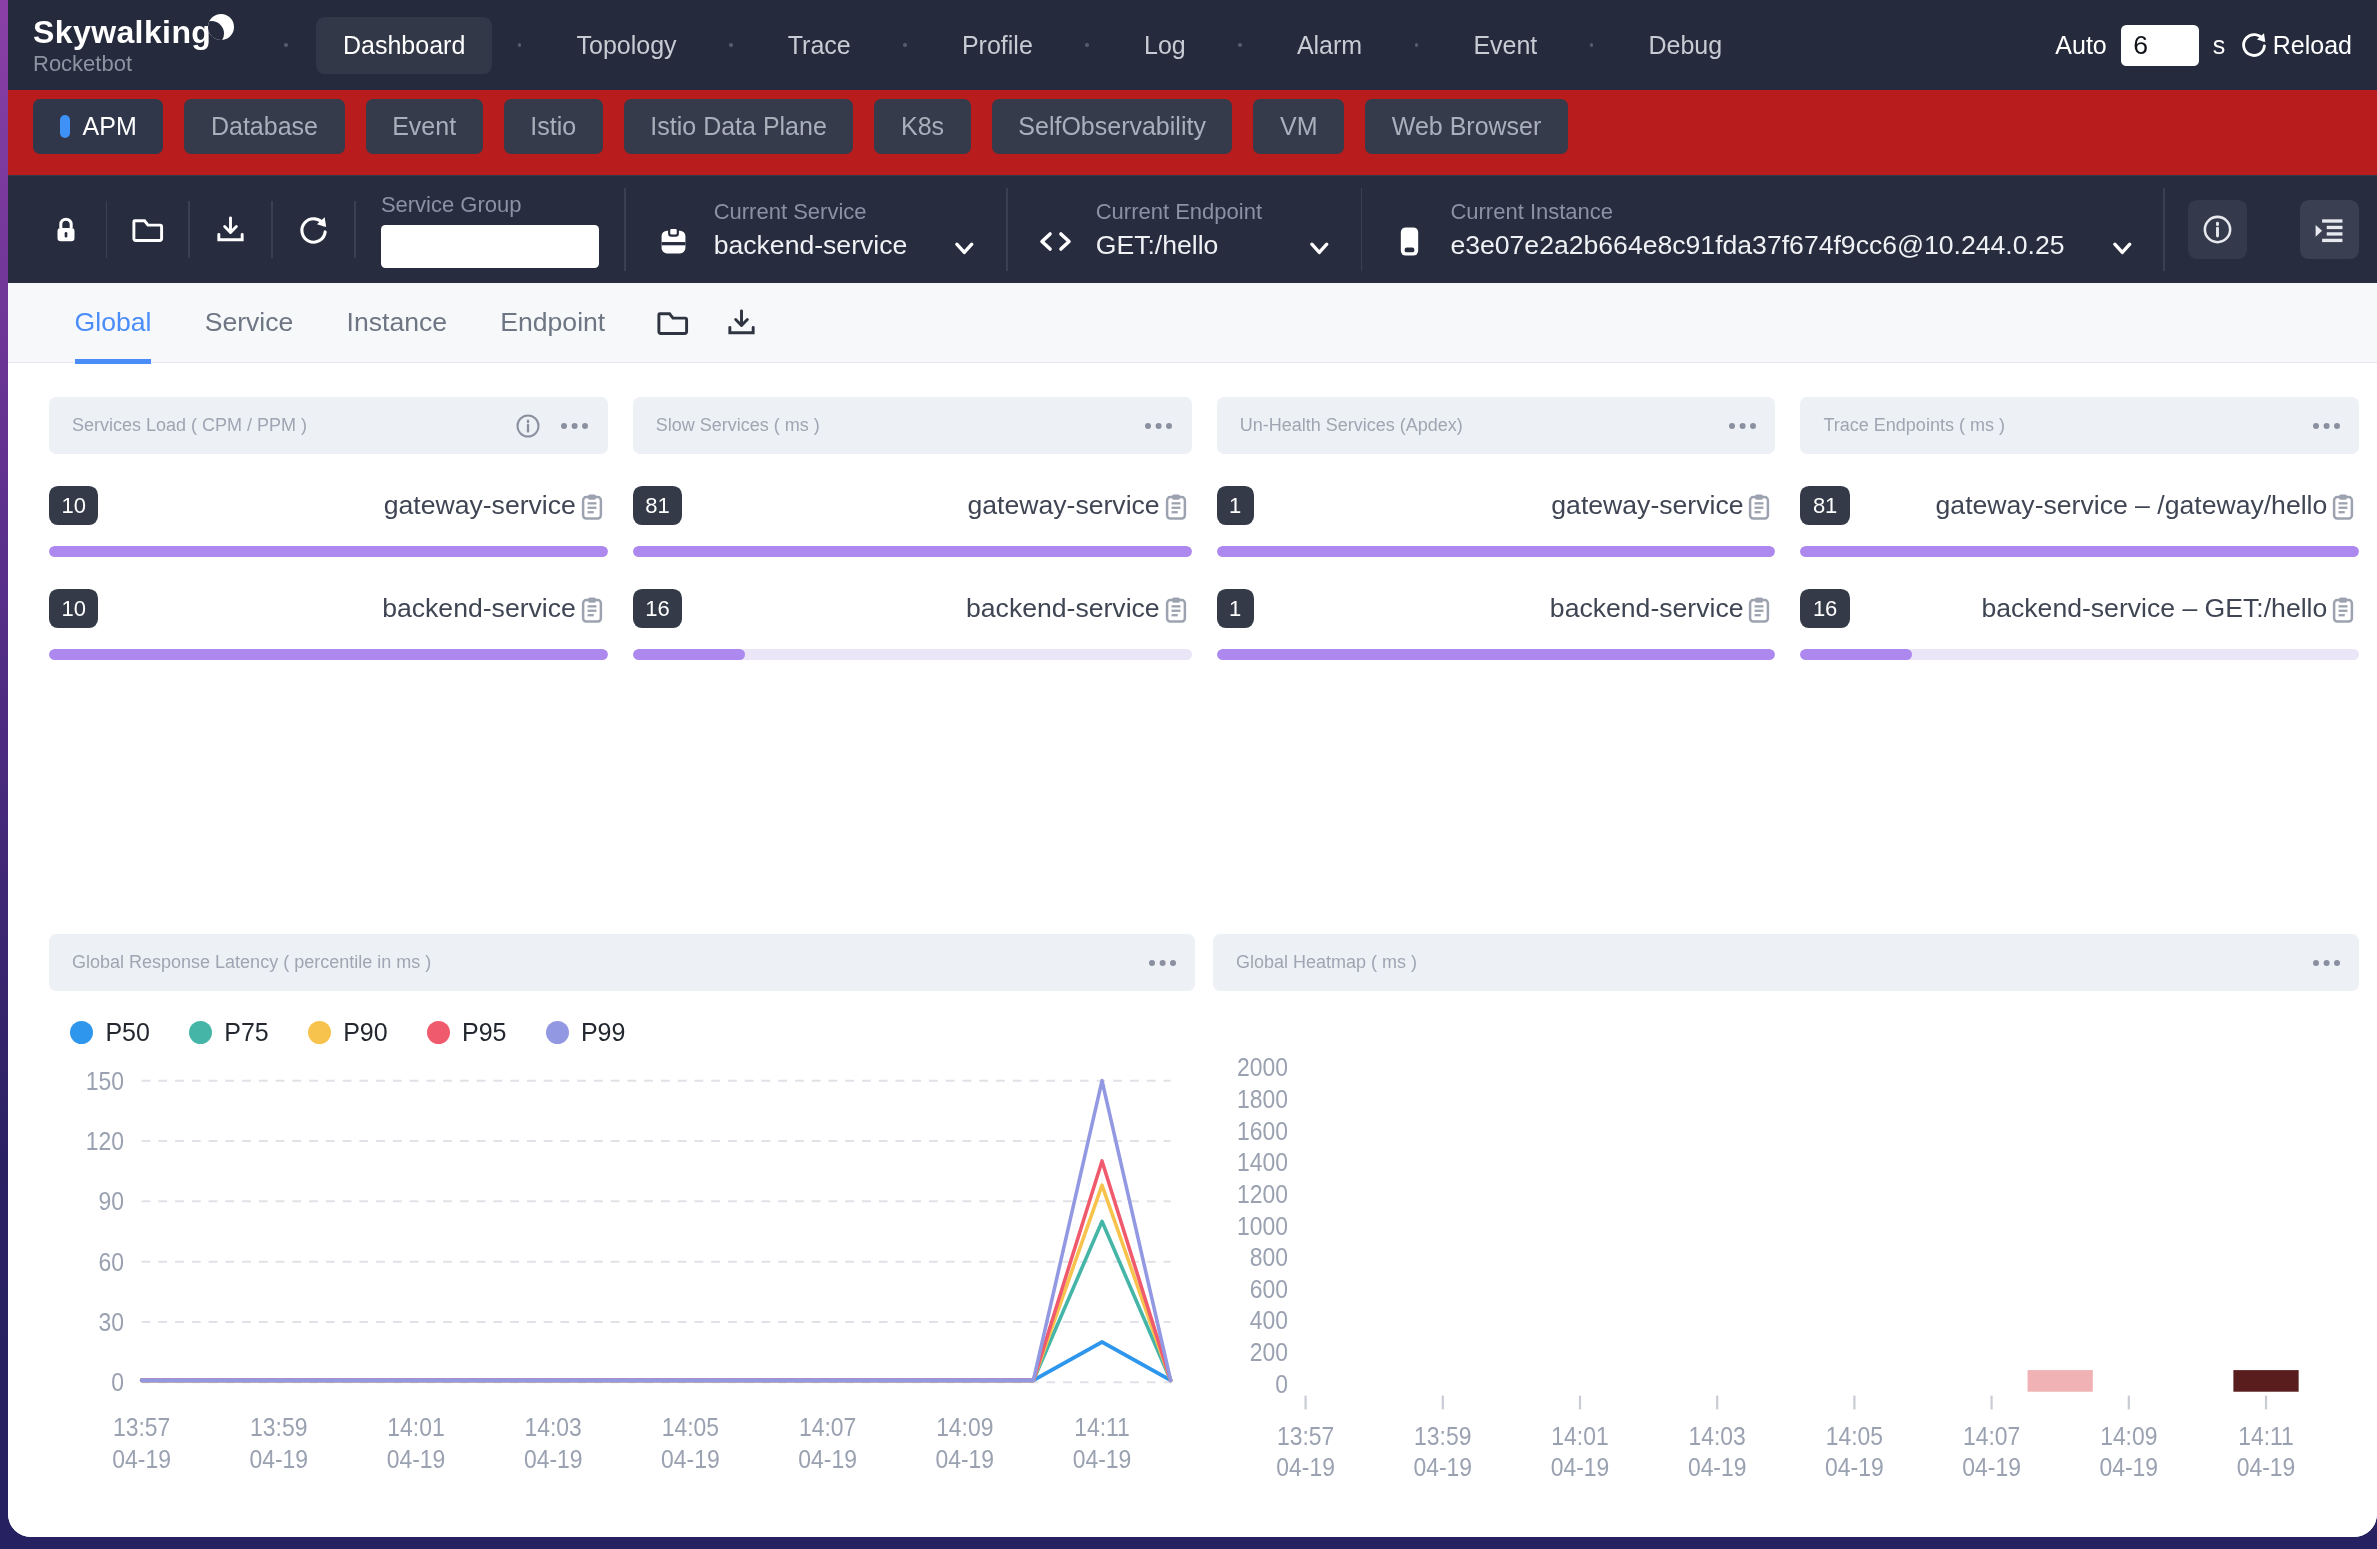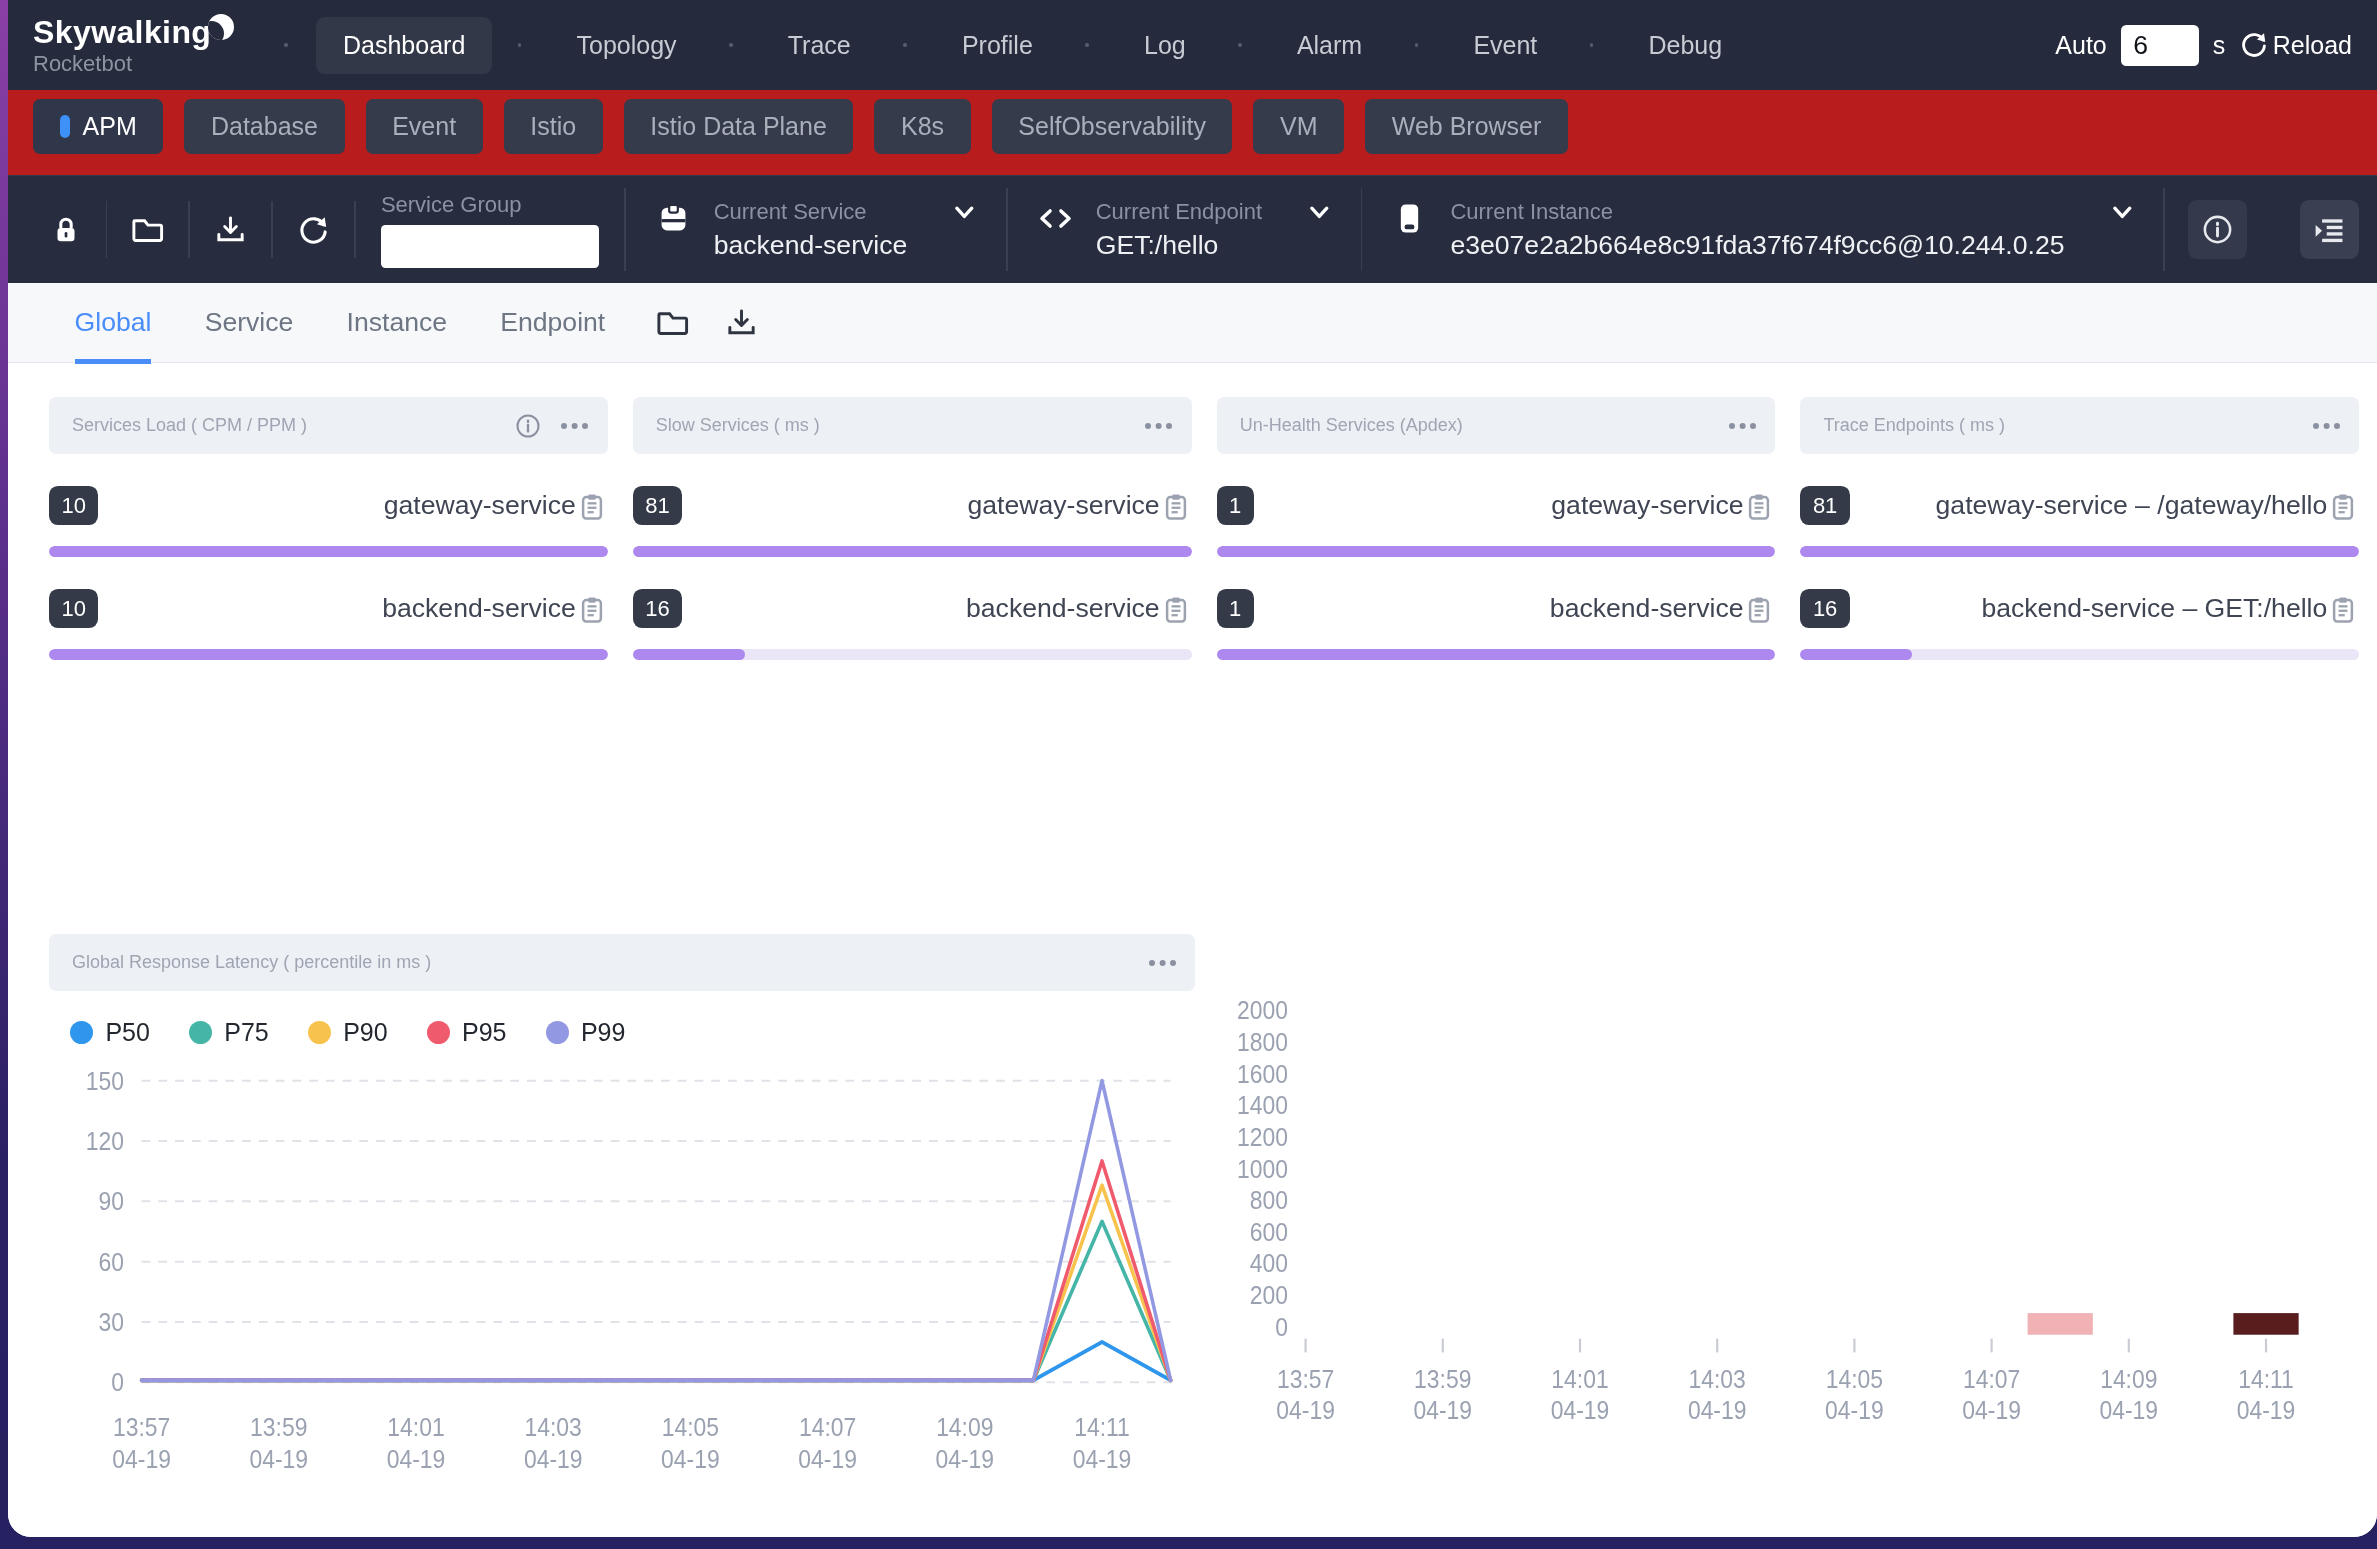--- a/index.html
+++ b/index.html
@@ -35,21 +35,21 @@
   .ws-tab.active{ color:#fff; background:#31374A; }
   .ws-dot{ width:10.6px; height:23px; background:#3D91F7; border-radius:5.3px; }
   
   .toolbar{ background:#272C3E; border-top:1.8px solid #333849; display:flex; align-items:center; padding:10.6px 17.7px; height:108px; flex:none; }
   .tool-icon{ padding:0 23px; display:flex; align-items:center; cursor:pointer; }
   .vdiv{ width:1.8px; height:57px; background:#3A3F51; }
   .vdiv.tall{ height:83px; }
   .sg-section{ padding:0 25px; display:flex; flex-direction:column; gap:7px; }
   .tb-label{ color:#8A92A4; font-size:22px; }
   .sg-input{ width:218px; height:43px; background:#fff; border:none; border-radius:4.4px; font-size:23px; padding:0 10.6px; font-family:"Liberation Sans",sans-serif;}
-  .sel-section{ display:flex; align-items:flex-start; gap:21px; padding:0 28px; cursor:pointer; }
+  .sel-section{ display:flex; align-items:flex-end; gap:21px; padding:0 28px; cursor:pointer; }
   .sel-col{ display:flex; flex-direction:column; gap:5.3px; }
   .tb-value{ color:#EFF1F4; font-size:26.6px; white-space:nowrap; }
   .chev{ margin-left:23px; }
   .icon-btn{ width:59px; height:59px; background:#343A4B; border-radius:8.9px; display:flex; align-items:center; justify-content:center; cursor:pointer; }
   .spacer{ flex:1; }
   
   .view-tabs{ background:#F7F8FA; display:flex; align-items:center; padding-left:40px; height:80px; border-bottom:1.8px solid #E5E7ED; flex:none; }
   .view-tab{ font-size:26.6px; color:#6E7684; padding:0 26.6px; height:100%; display:flex; align-items:center; position:relative; cursor:pointer; }
   .view-tab.active{ color:#4A8DF8; }
   .view-tab.active::after{ content:''; position:absolute; left:26.6px; right:26.6px; bottom:-1.8px; height:5.3px; background:#4A8DF8; }
@@ -513,20 +513,24 @@
             <text x="1194.2" y="392" text-anchor="middle" font-size="26" fill="#9AA1B0" font-family="Liberation Sans, sans-serif">14:11</text>
             <text x="1194.2" y="424" text-anchor="middle" font-size="26" fill="#9AA1B0" font-family="Liberation Sans, sans-serif">04-19</text>
             <polyline points="105,335.97333333333336 182.8,335.97333333333336 260.6,335.97333333333336 338.4,335.97333333333336 416.2,335.97333333333336 494,335.97333333333336 571.8,335.97333333333336 649.6,335.97333333333336 727.4,335.97333333333336 805.2,335.97333333333336 883,335.97333333333336 960.8,335.97333333333336 1038.6,335.97333333333336 1116.4,335.97333333333336 1194.2,297.4666666666667 1272,335.97333333333336" fill="none" stroke="#2E96EC" stroke-width="4" stroke-linejoin="round" stroke-linecap="round"></polyline>
             <polyline points="105,335.97333333333336 182.8,335.97333333333336 260.6,335.97333333333336 338.4,335.97333333333336 416.2,335.97333333333336 494,335.97333333333336 571.8,335.97333333333336 649.6,335.97333333333336 727.4,335.97333333333336 805.2,335.97333333333336 883,335.97333333333336 960.8,335.97333333333336 1038.6,335.97333333333336 1116.4,335.97333333333336 1194.2,175.86666666666667 1272,335.97333333333336" fill="none" stroke="#45B5A8" stroke-width="4" stroke-linejoin="round" stroke-linecap="round"></polyline>
             <polyline points="105,335.97333333333336 182.8,335.97333333333336 260.6,335.97333333333336 338.4,335.97333333333336 416.2,335.97333333333336 494,335.97333333333336 571.8,335.97333333333336 649.6,335.97333333333336 727.4,335.97333333333336 805.2,335.97333333333336 883,335.97333333333336 960.8,335.97333333333336 1038.6,335.97333333333336 1116.4,335.97333333333336 1194.2,139.38666666666666 1272,335.97333333333336" fill="none" stroke="#F8C34D" stroke-width="4" stroke-linejoin="round" stroke-linecap="round"></polyline>
             <polyline points="105,335.97333333333336 182.8,335.97333333333336 260.6,335.97333333333336 338.4,335.97333333333336 416.2,335.97333333333336 494,335.97333333333336 571.8,335.97333333333336 649.6,335.97333333333336 727.4,335.97333333333336 805.2,335.97333333333336 883,335.97333333333336 960.8,335.97333333333336 1038.6,335.97333333333336 1116.4,335.97333333333336 1194.2,115.06666666666666 1272,335.97333333333336" fill="none" stroke="#F05A6D" stroke-width="4" stroke-linejoin="round" stroke-linecap="round"></polyline>
             <polyline points="105,335.97333333333336 182.8,335.97333333333336 260.6,335.97333333333336 338.4,335.97333333333336 416.2,335.97333333333336 494,335.97333333333336 571.8,335.97333333333336 649.6,335.97333333333336 727.4,335.97333333333336 805.2,335.97333333333336 883,335.97333333333336 960.8,335.97333333333336 1038.6,335.97333333333336 1116.4,335.97333333333336 1194.2,34 1272,335.97333333333336" fill="none" stroke="#9298E2" stroke-width="4" stroke-linejoin="round" stroke-linecap="round"></polyline>
           </svg>
       </div>
       <div class="chart-card">
+        <div class="card-header">
+          <span class="card-title">Global Heatmap ( ms )</span>
+          <span class="more-dots"></span>
+        </div>
         <svg class="chart-svg" id="heatmap-svg" viewBox="0 0 1300 560" preserveAspectRatio="none" style="height:550px">
             <text x="85" y="87" text-anchor="end" font-size="26" fill="#9AA1B0" font-family="Liberation Sans, sans-serif">2000</text>
             <text x="85" y="119.2" text-anchor="end" font-size="26" fill="#9AA1B0" font-family="Liberation Sans, sans-serif">1800</text>
             <text x="85" y="151.4" text-anchor="end" font-size="26" fill="#9AA1B0" font-family="Liberation Sans, sans-serif">1600</text>
             <text x="85" y="183.6" text-anchor="end" font-size="26" fill="#9AA1B0" font-family="Liberation Sans, sans-serif">1400</text>
             <text x="85" y="215.8" text-anchor="end" font-size="26" fill="#9AA1B0" font-family="Liberation Sans, sans-serif">1200</text>
             <text x="85" y="248" text-anchor="end" font-size="26" fill="#9AA1B0" font-family="Liberation Sans, sans-serif">1000</text>
             <text x="85" y="280.2" text-anchor="end" font-size="26" fill="#9AA1B0" font-family="Liberation Sans, sans-serif">800</text>
             <text x="85" y="312.4" text-anchor="end" font-size="26" fill="#9AA1B0" font-family="Liberation Sans, sans-serif">600</text>
             <text x="85" y="344.6" text-anchor="end" font-size="26" fill="#9AA1B0" font-family="Liberation Sans, sans-serif">400</text>

